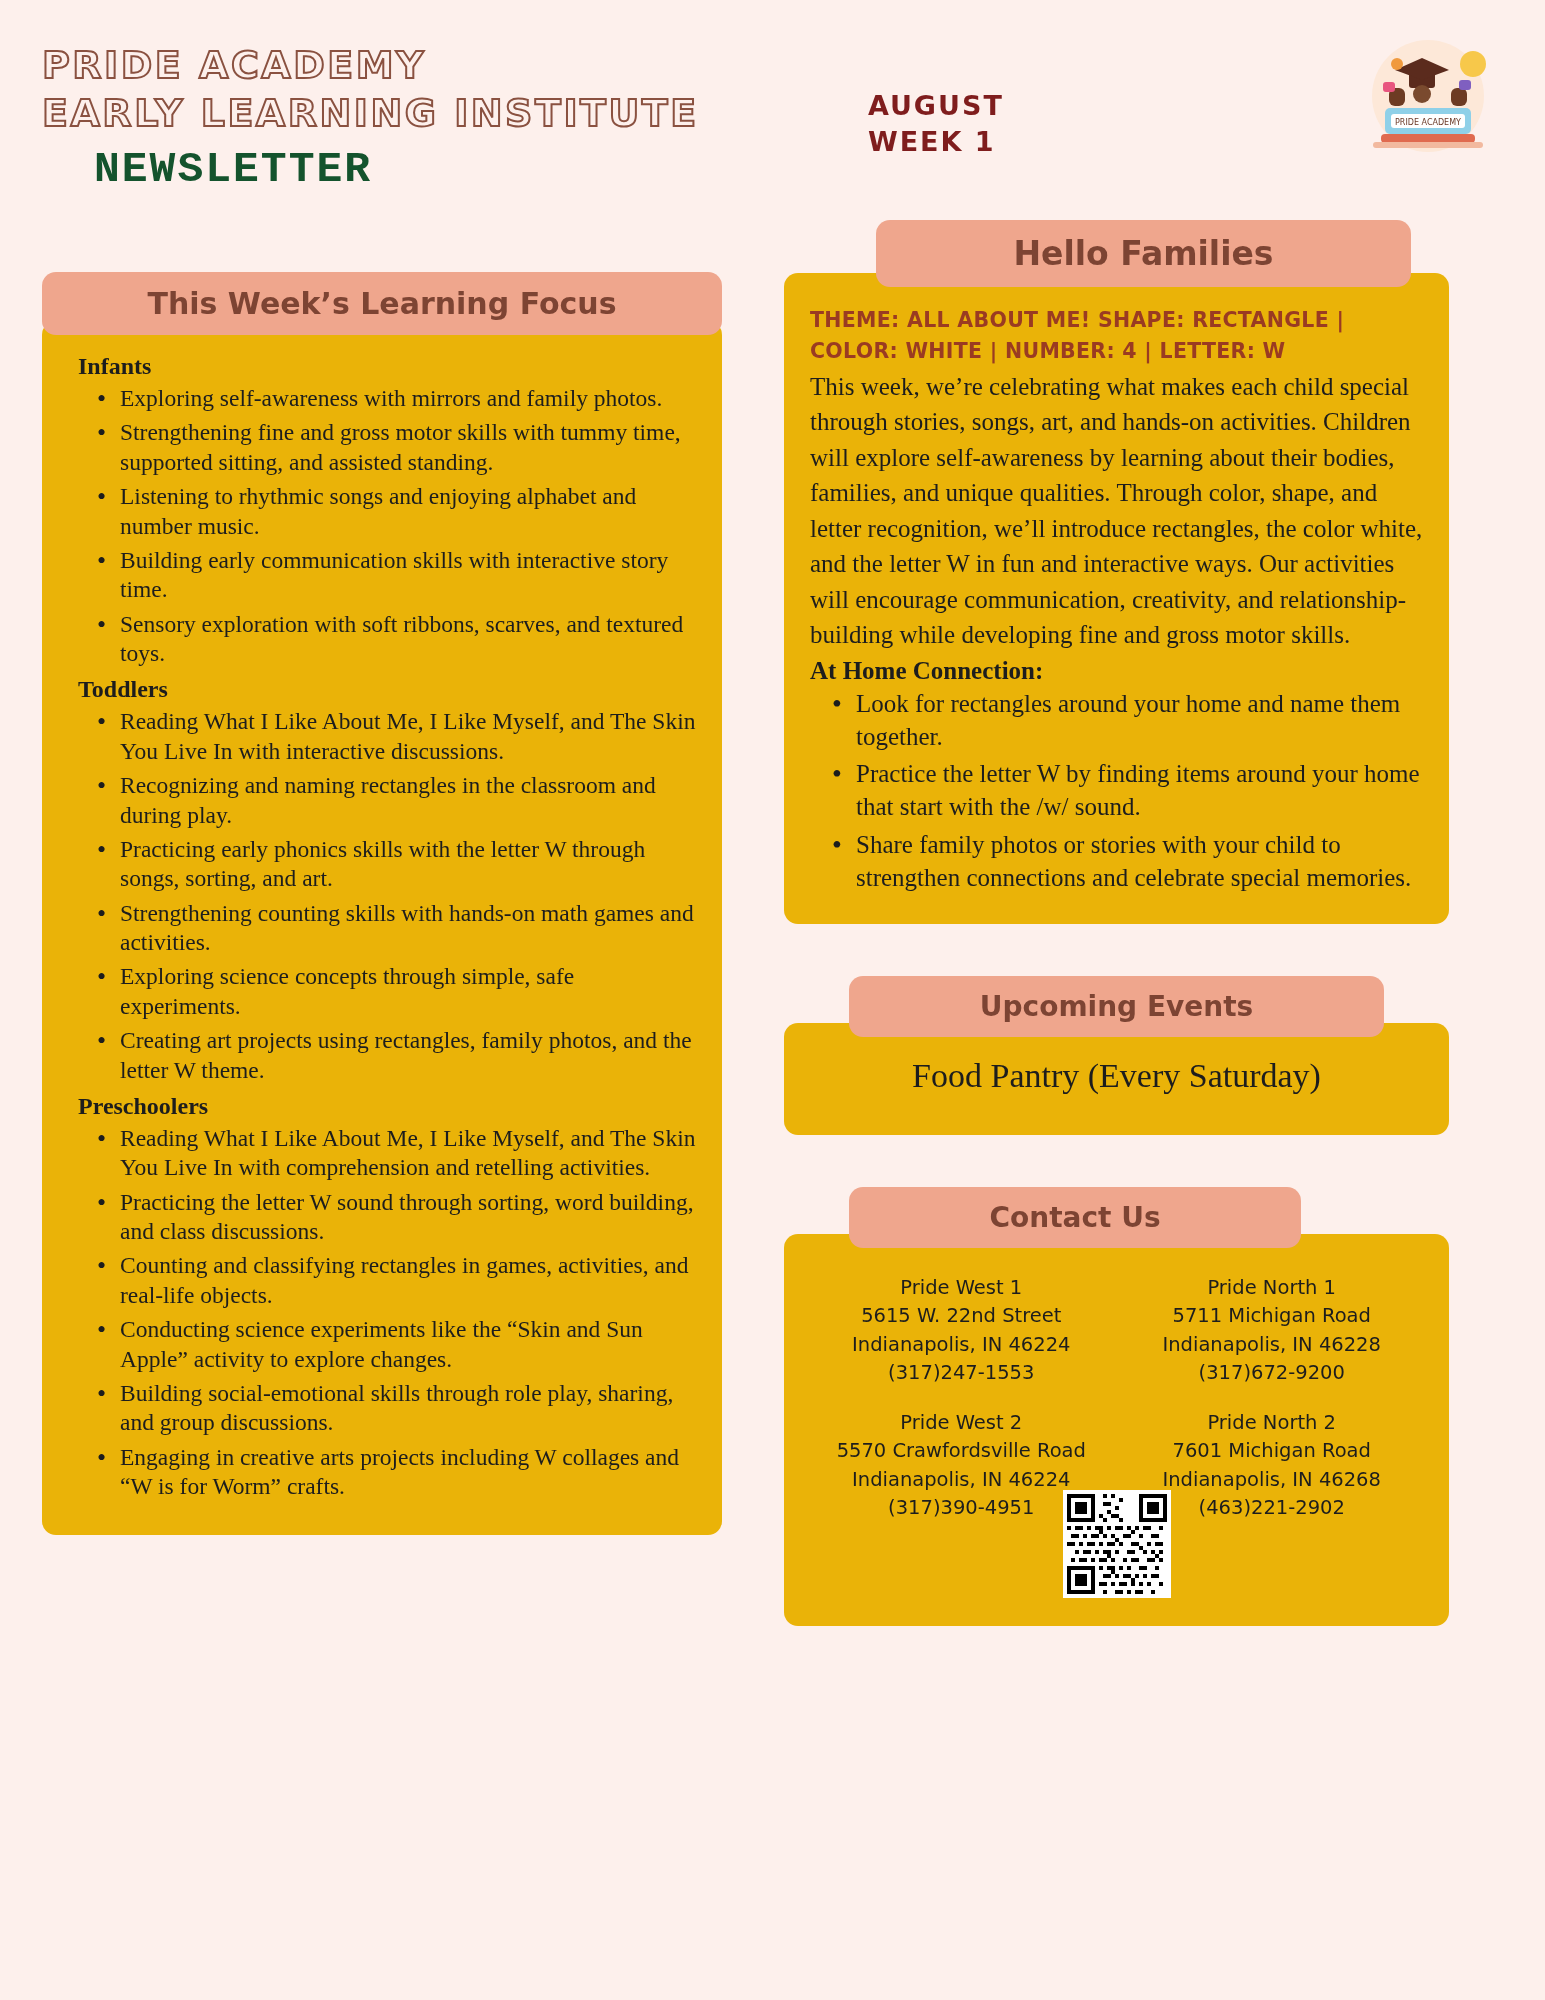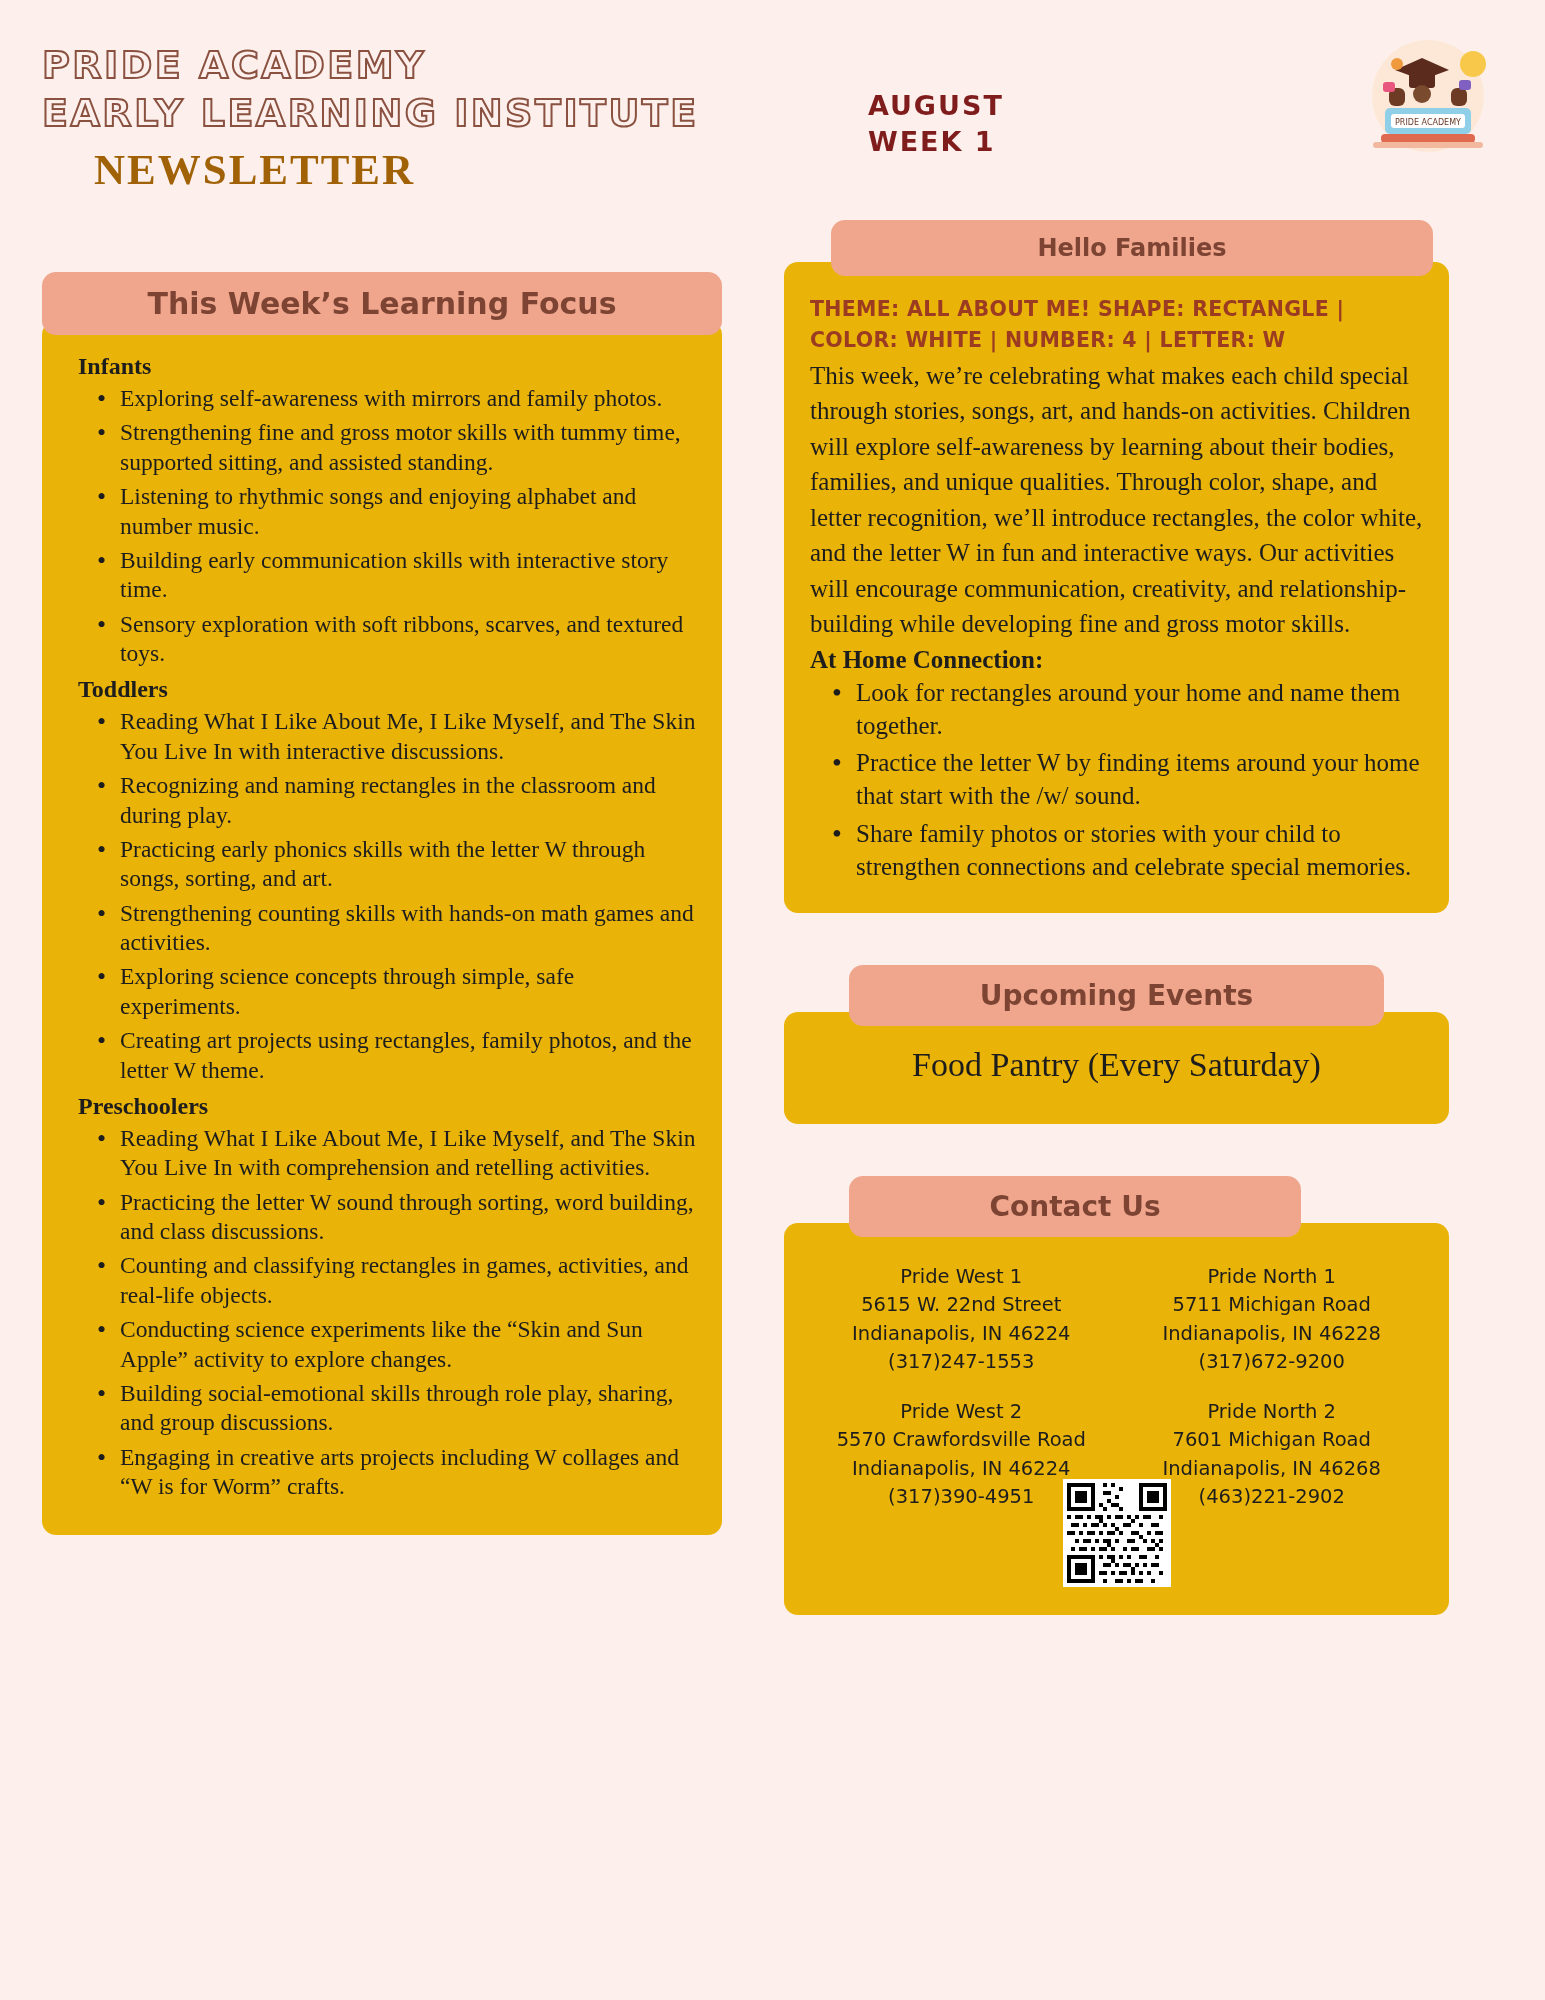--- a/index.html
+++ b/index.html
@@ -31,25 +31,25 @@
     font-family: "DejaVu Sans", sans-serif;
     font-weight: bold;
     font-size: 38px;
     letter-spacing: 2.5px;
     color: #fdf0ec;
     -webkit-text-stroke: 2px #8a5140;
     line-height: 1.25;
     text-transform: uppercase;
   }
   .newsletter-word {
-    font-family: Liberation Serif, serif;
+    font-family: Liberation Mono, monospace;
     font-weight: bold;
     font-size: 43px;
     letter-spacing: 2px;
-    color: #a16207;
+    color: #14532d;
     text-transform: uppercase;
     margin-top: 8px;
     margin-left: 52px;
   }
   .issue-block {
     font-family: "DejaVu Sans", sans-serif;
     font-weight: bold;
     font-size: 27px;
     letter-spacing: 2px;
     color: #7f1d1d;
@@ -76,21 +76,21 @@
     border-radius: 14px;
     text-align: center;
     font-family: "DejaVu Sans", sans-serif;
     font-weight: bold;
     color: #7d4433;
     padding: 14px 10px;
     position: relative;
     z-index: 3;
   }
   .band.lf { font-size: 30px; width: 680px; margin-top: 52px; }
-  .band.hf { font-size: 24px; width: 602px; margin-left: 47px; margin-top: 0; }
+  .band.hf { font-size: 33px; width: 535px; margin-left: 92px; margin-top: 0; }
   .band.ue { font-size: 28px; width: 535px; margin-left: 65px; }
   .band.cu { font-size: 28px; width: 452px; margin-left: 65px; }
 
   .card {
     background: #eab308;
     border-radius: 14px;
     margin-top: -14px;
     padding: 26px 26px 26px 26px;
     position: relative;
     z-index: 2;

